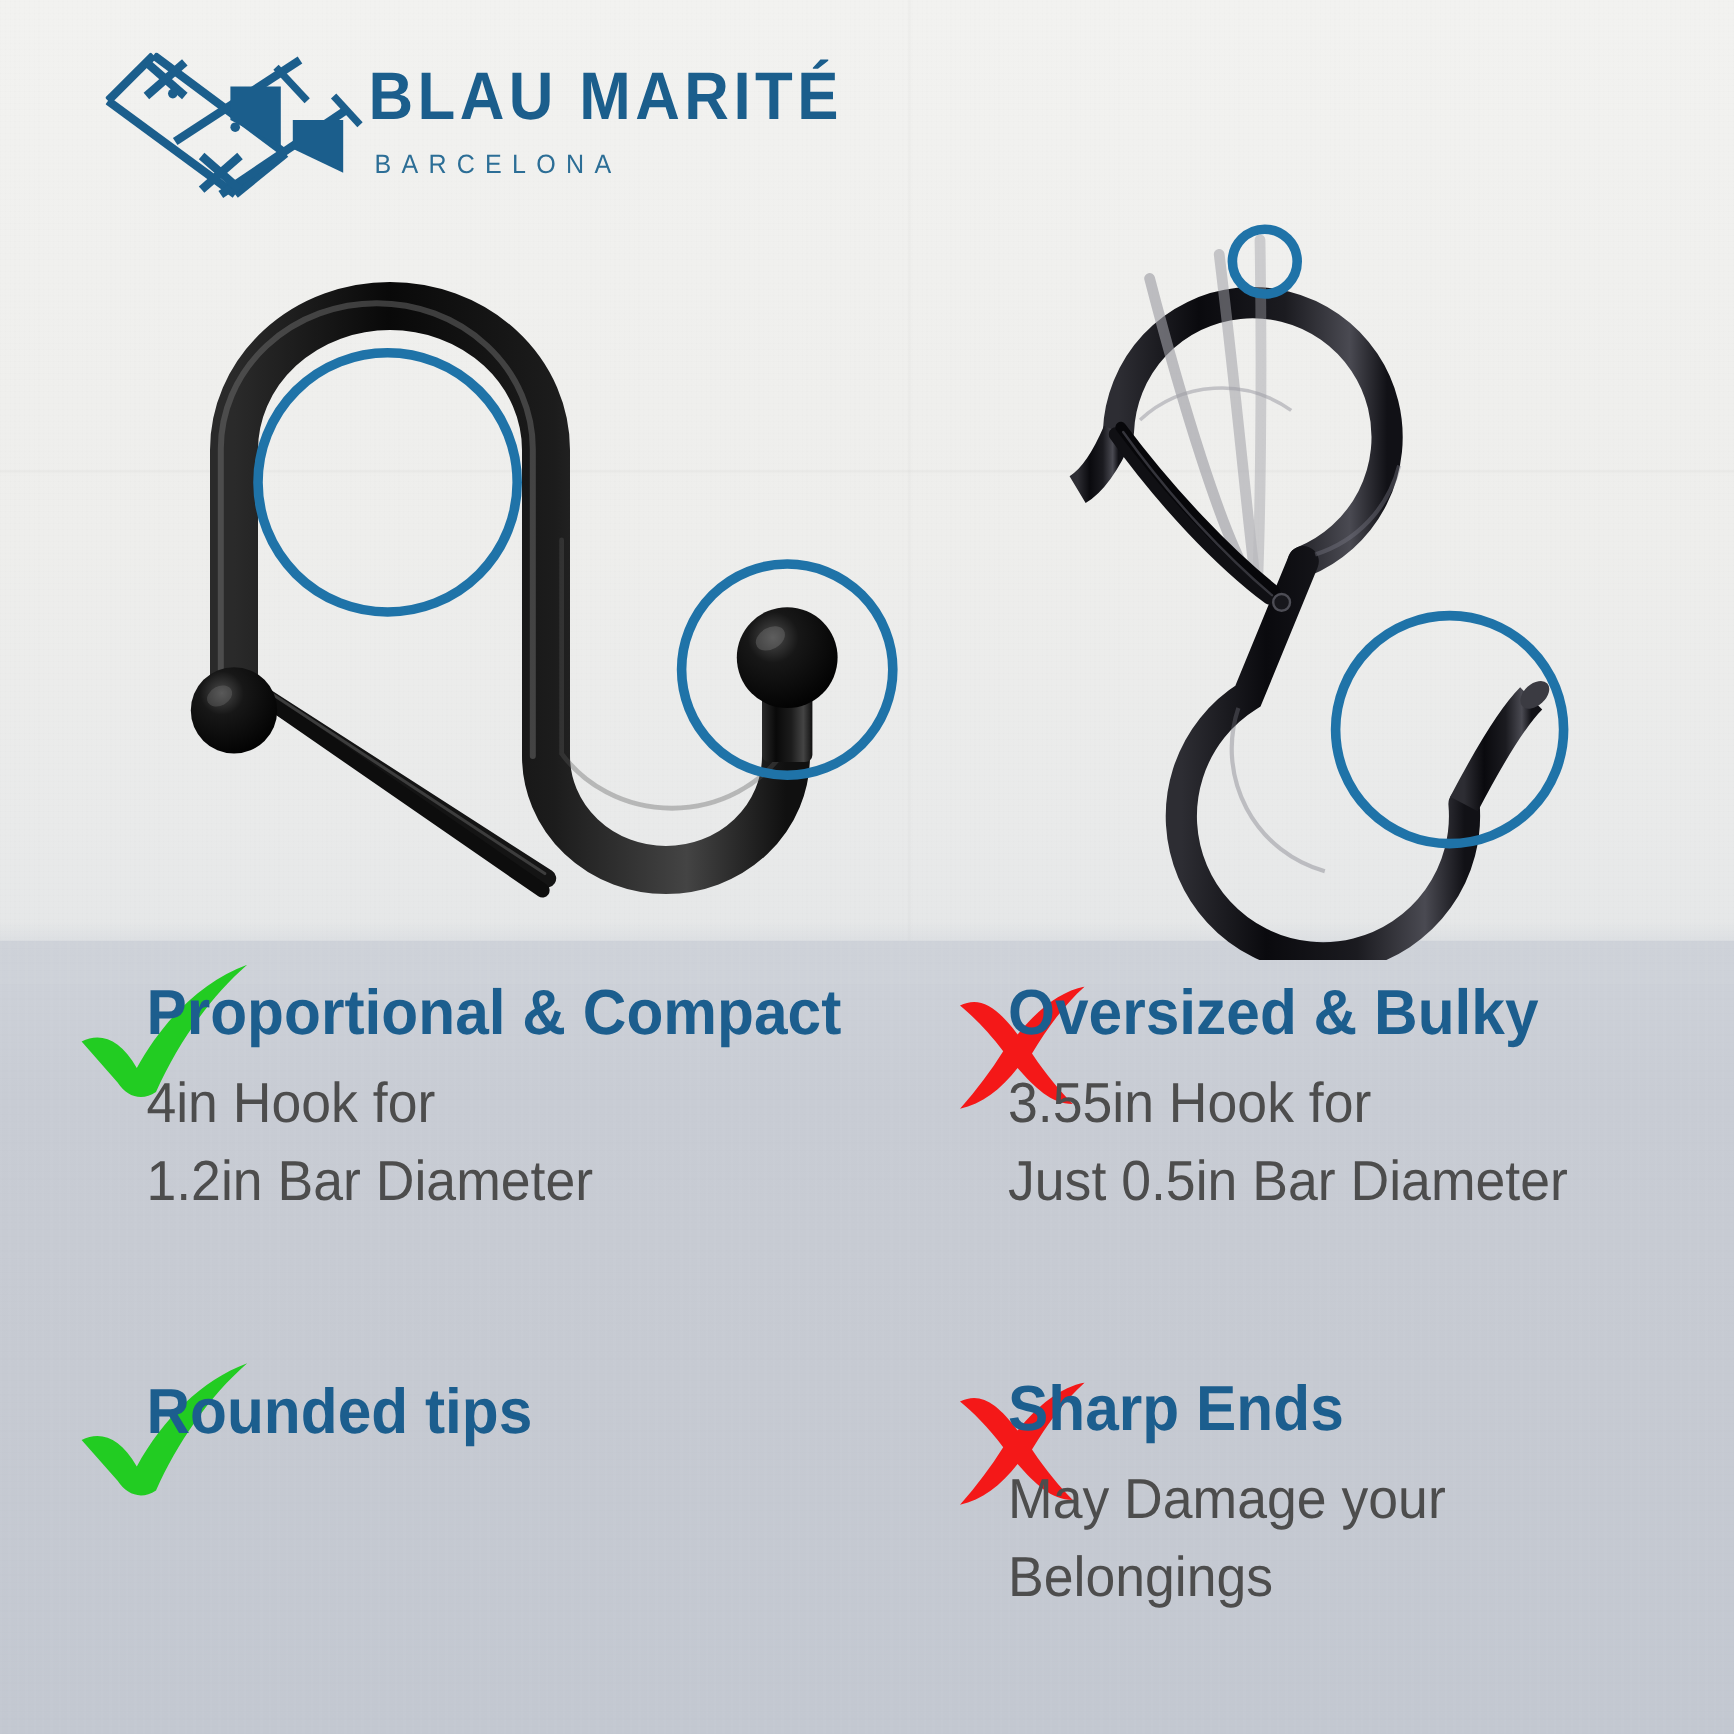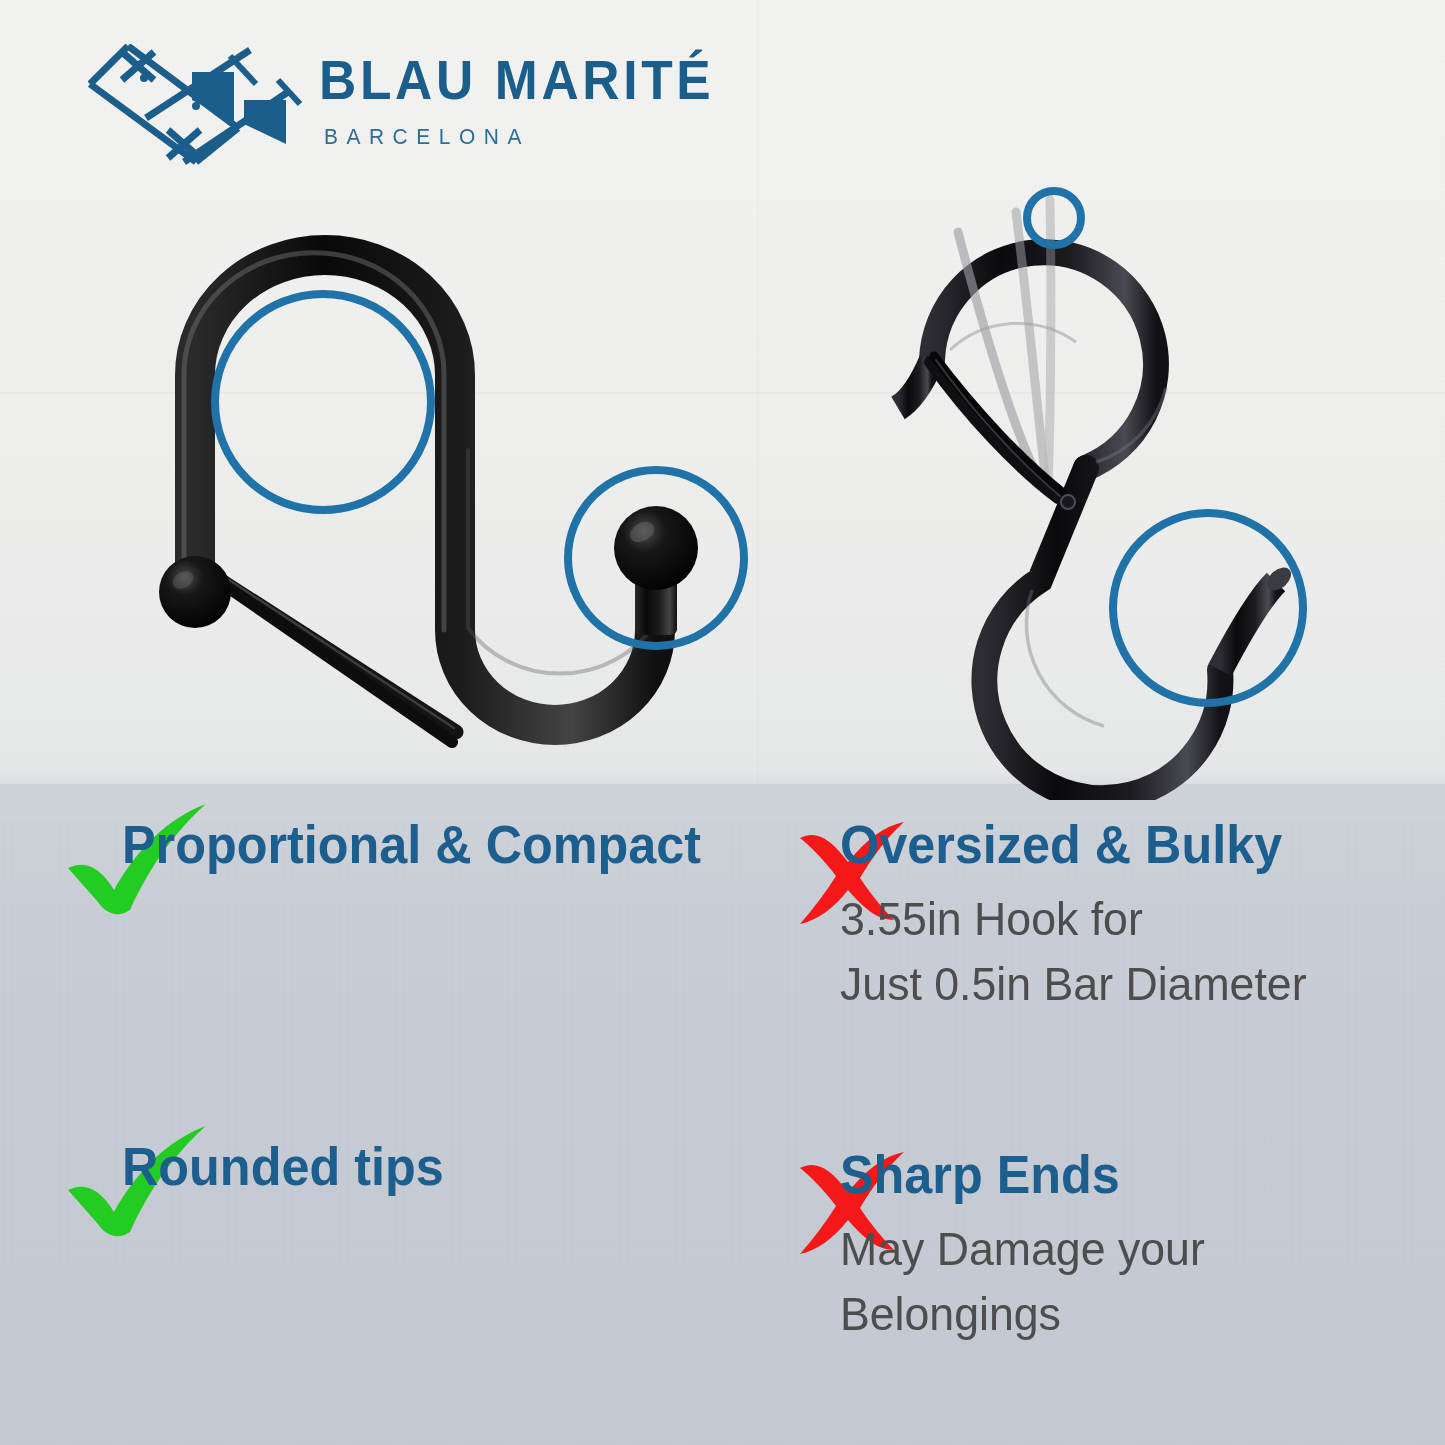--- a/index.html
+++ b/index.html
@@ -70,21 +70,21 @@
   }
 
   
   .logo-wrap {
     position: absolute;
     left: 88px; top: 44px;
     display: flex;
     align-items: flex-start;
   }
   .logo-mark { width: 215px; height: 122px; display: block; }
-  .logo-text { margin-left: 16px; padding-top: 8px; }
+  .logo-text { margin-left: 4px; padding-top: 8px; }
   .brand-name {
     font-family: "Liberation Sans Narrow", "Liberation Sans", sans-serif;
     font-size: 56px;
     font-weight: 700;
     letter-spacing: 4px;
     color: #1b5e8c;
     line-height: 1;
     white-space: nowrap;
     transform: scaleX(.92);
     transform-origin: left center;
@@ -114,21 +114,21 @@
     position: absolute;
     left: 0; top: 818px;
     width: 1445px;
   }
   .feature {
     position: absolute;
     width: 660px;
   }
   .f-tl { left: 72px;  top: 0; }
   .f-tr { left: 790px; top: 0; }
-  .f-bl { left: 72px;  top: 322px; }
+  .f-bl { left: 72px;  top: 332px; }
   .f-br { left: 790px; top: 330px; }
 
   .mark {
     position: absolute;
     left: 0; top: -2px;
     width: 120px;
     height: 110px;
     pointer-events: none;
   }
   .mark svg { display: block; }
@@ -304,20 +304,24 @@
   <div class="features">
 
     <div class="feature f-tl">
       <div class="mark mark-check">
         <svg viewBox="0 0 150 120">
           <path d="M 6 66 C 22 58 38 64 52 88 C 74 48 106 16 144 2
                    C 112 30 86 68 68 108 C 56 116 44 112 36 100 Z" fill="#22cc22"></path>
         </svg>
       </div>
       <div class="f-title">Proportional &amp; Compact</div>
+      <div class="f-body">
+        <div class="f-line">4in Hook for</div>
+        <div class="f-line">1.2in Bar Diameter</div>
+      </div>
     </div>
 
     <div class="feature f-tr">
       <div class="mark mark-cross">
         <svg viewBox="0 0 122 104">
           <path d="M 10 16 C 26 8 40 16 58 40 C 76 18 94 4 114 0
                    C 96 16 82 36 70 56 C 82 74 94 88 104 98
                    C 86 98 72 84 58 68 C 44 86 28 98 10 102
                    C 24 86 36 70 46 54 C 34 38 20 24 10 16 Z" fill="#f41818"></path>
         </svg>

